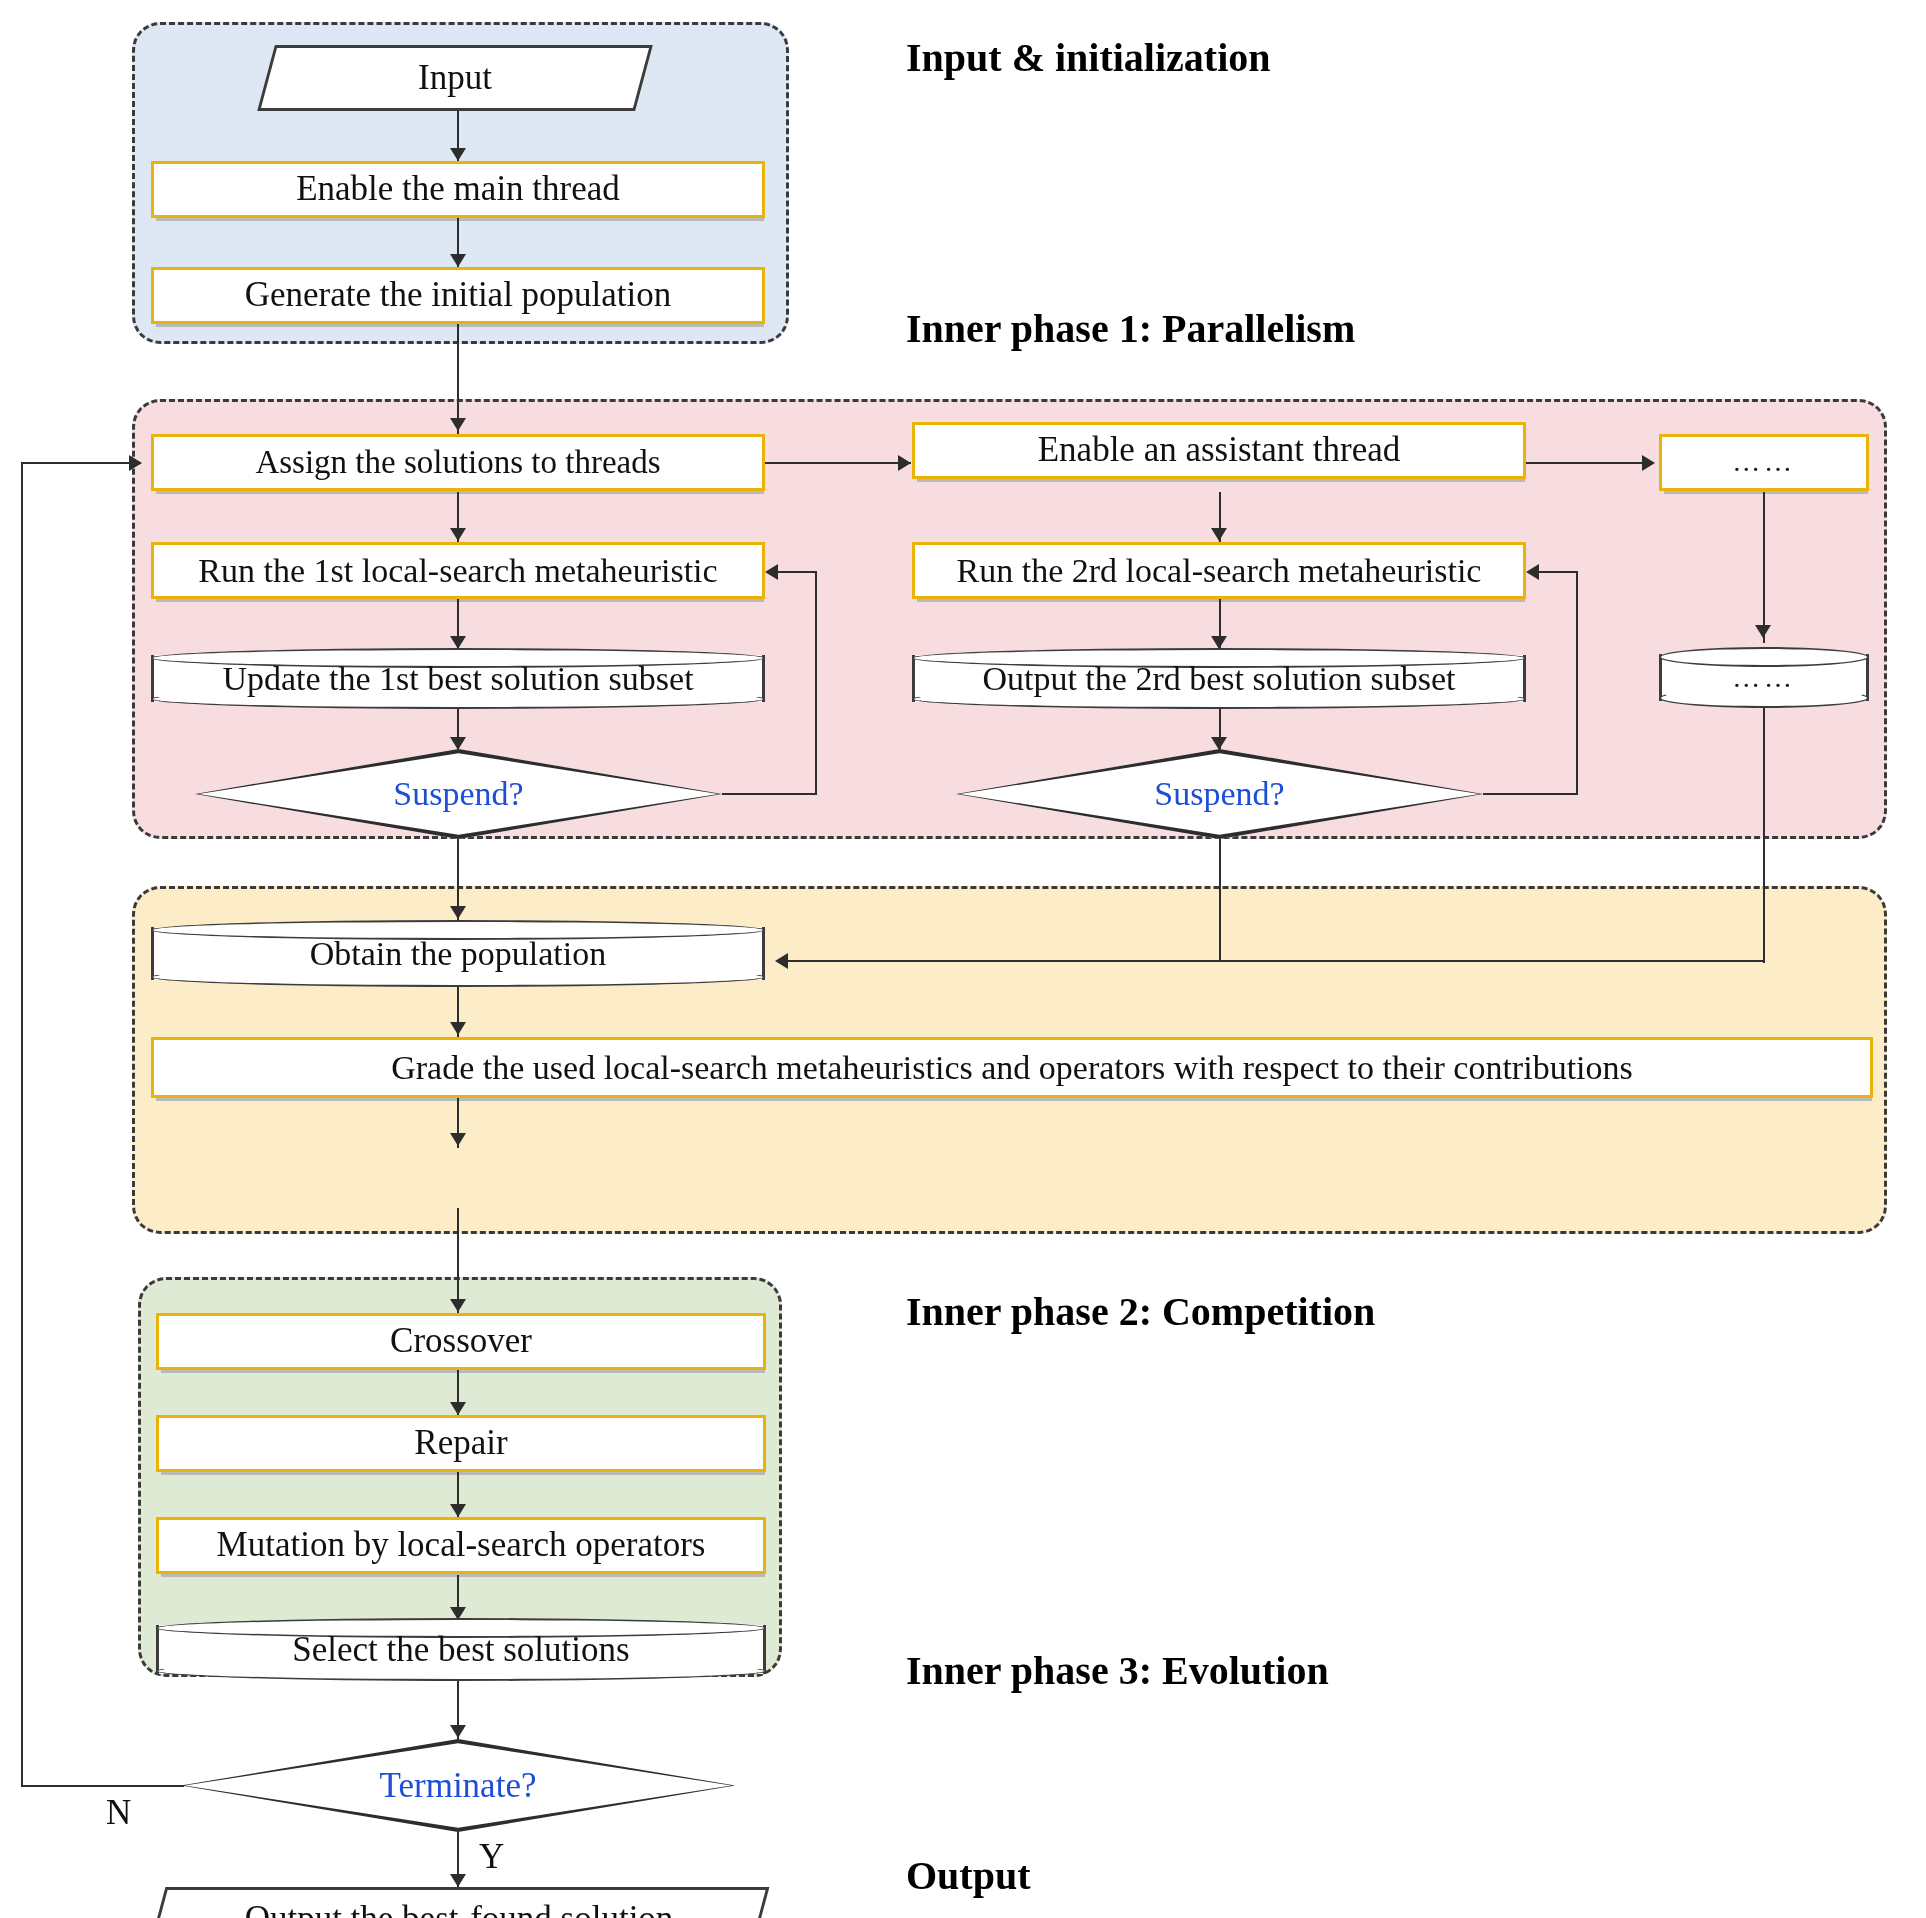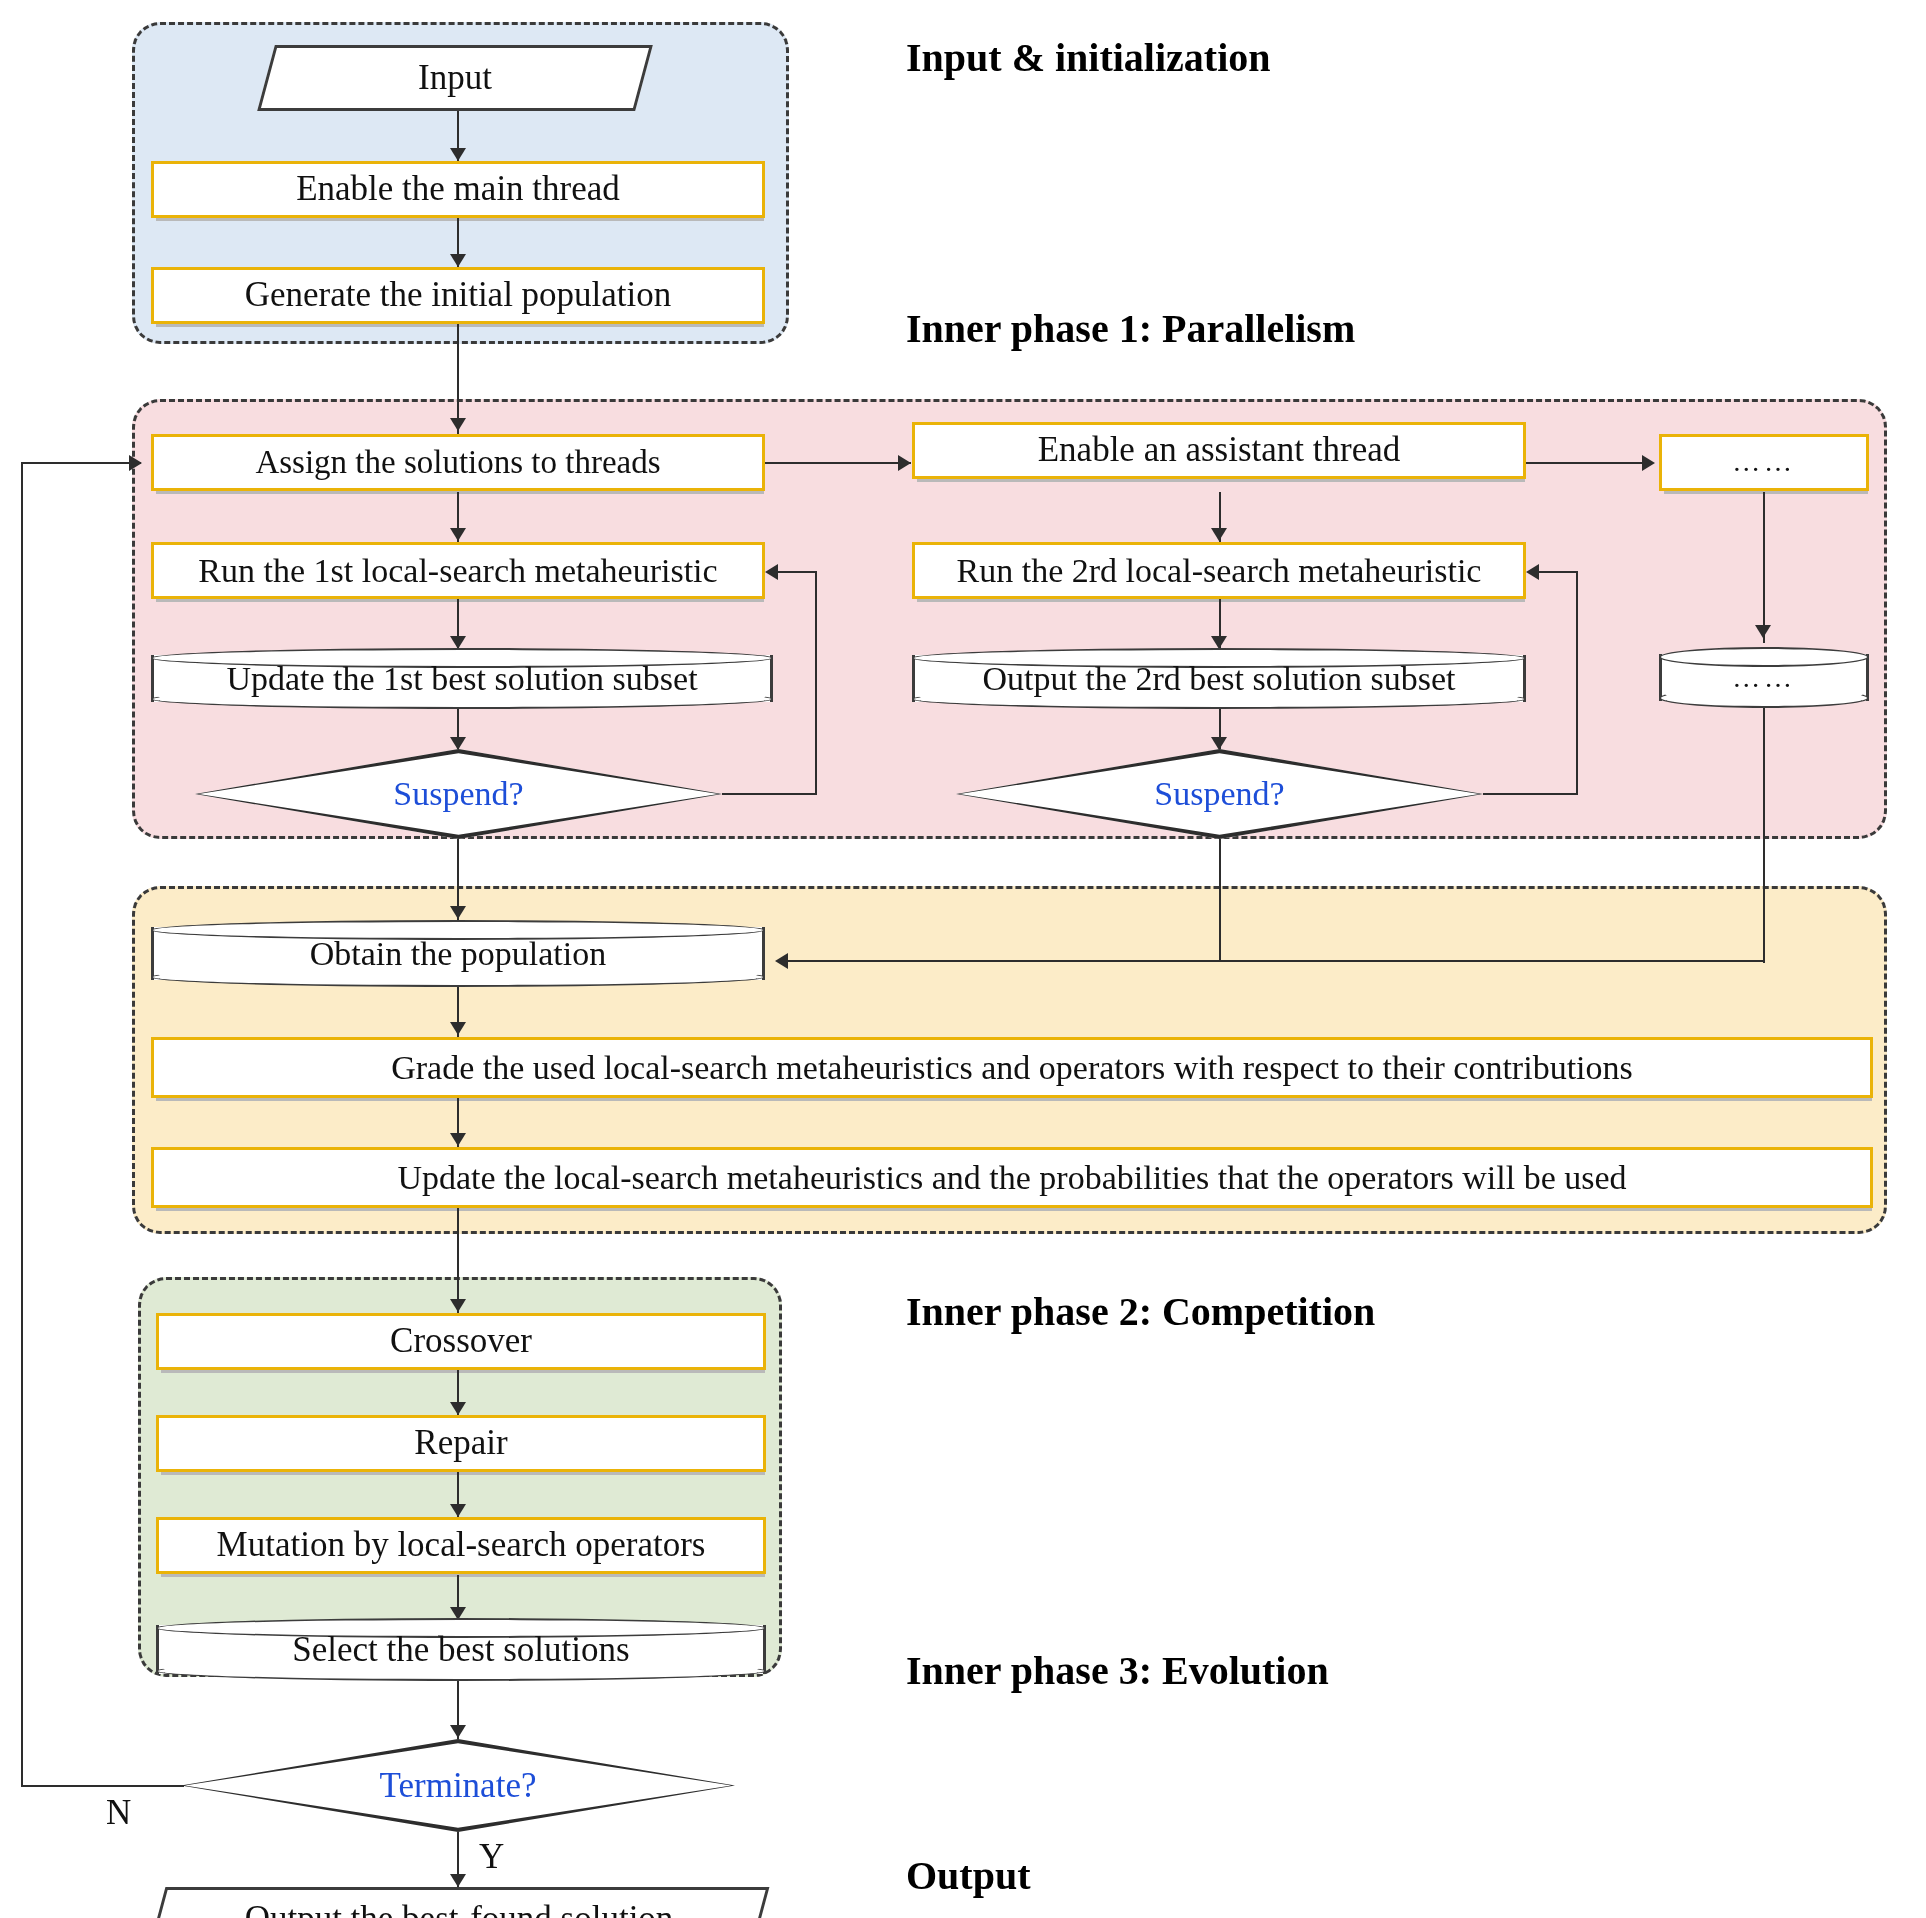--- a/index.html
+++ b/index.html
@@ -95,21 +95,21 @@
   <div class="arw arw-d" style="left:450px;top:418px;"></div>
 
   <div class="node rect" style="left:151px;top:434px;width:614px;height:57px;font-size:33px;">Assign the solutions to threads</div>
   <div class="ln vl" style="left:457px;top:492px;height:50px;"></div>
   <div class="arw arw-d" style="left:450px;top:528px;"></div>
 
   <div class="node rect" style="left:151px;top:542px;width:614px;height:57px;font-size:34px;">Run the 1st local-search metaheuristic</div>
   <div class="ln vl" style="left:457px;top:599px;height:50px;"></div>
   <div class="arw arw-d" style="left:450px;top:636px;"></div>
 
-  <div class="cyl" style="left:151px;top:648px;width:614px;height:61px;padding-left:8px;">
+  <div class="cyl" style="left:151px;top:648px;width:614px;height:61px;">
     <div class="body"></div>
     <div class="bot"></div>
     <div class="top"></div>
     <div class="lbl" style="font-size:34px;">Update the 1st best solution subset</div>
   </div>
   <div class="ln vl" style="left:457px;top:709px;height:41px;"></div>
   <div class="arw arw-d" style="left:450px;top:737px;"></div>
 
   <div class="diam" style="left:195px;top:749px;width:527px;height:90px;">
     <div class="shape"></div>
@@ -181,21 +181,20 @@
     <div class="top"></div>
     <div class="lbl" style="font-size:34px;">Obtain the population</div>
   </div>
   <div class="ln vl" style="left:457px;top:987px;height:50px;"></div>
   <div class="arw arw-d" style="left:450px;top:1022px;"></div>
 
   <div class="node rect" style="left:151px;top:1037px;width:1722px;height:61px;font-size:34px;">Grade the used local-search metaheuristics and operators with respect to their contributions</div>
   <div class="ln vl" style="left:457px;top:1098px;height:50px;"></div>
   <div class="arw arw-d" style="left:450px;top:1133px;"></div>
 
-  <div class="node rect" style="left:151px;top:1147px;width:1722px;height:61px;font-size:34px;">Update the local-search metaheuristics and the probabilities that the operators will be used</div>
   <div class="ln vl" style="left:457px;top:1208px;height:111px;"></div>
   <div class="arw arw-d" style="left:450px;top:1299px;"></div>
 
   <div class="node rect" style="left:156px;top:1313px;width:610px;height:57px;font-size:35px;">Crossover</div>
   <div class="ln vl" style="left:457px;top:1370px;height:45px;"></div>
   <div class="arw arw-d" style="left:450px;top:1402px;"></div>
 
   <div class="node rect" style="left:156px;top:1415px;width:610px;height:57px;font-size:35px;">Repair</div>
   <div class="ln vl" style="left:457px;top:1472px;height:45px;"></div>
   <div class="arw arw-d" style="left:450px;top:1504px;"></div>

